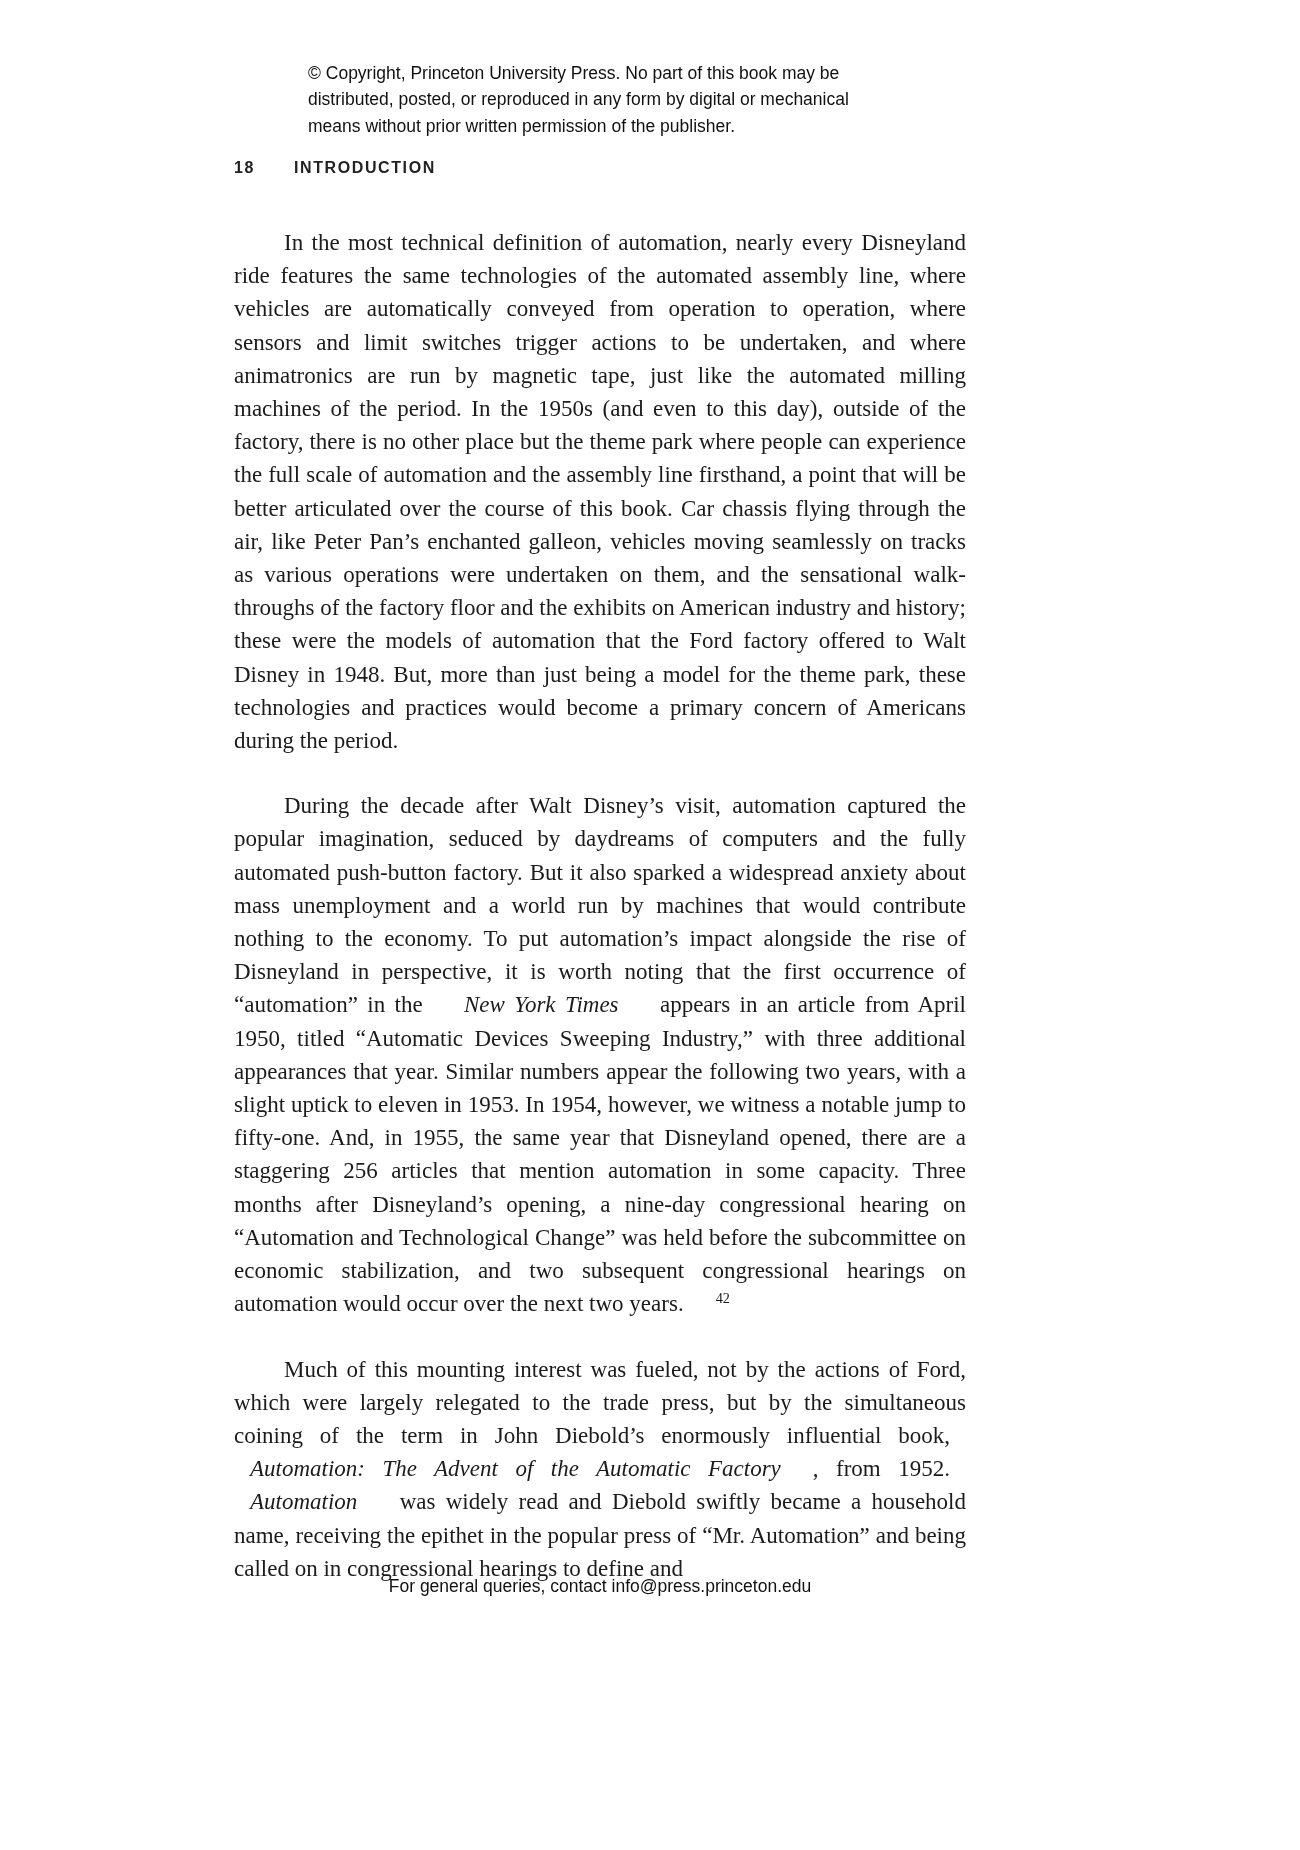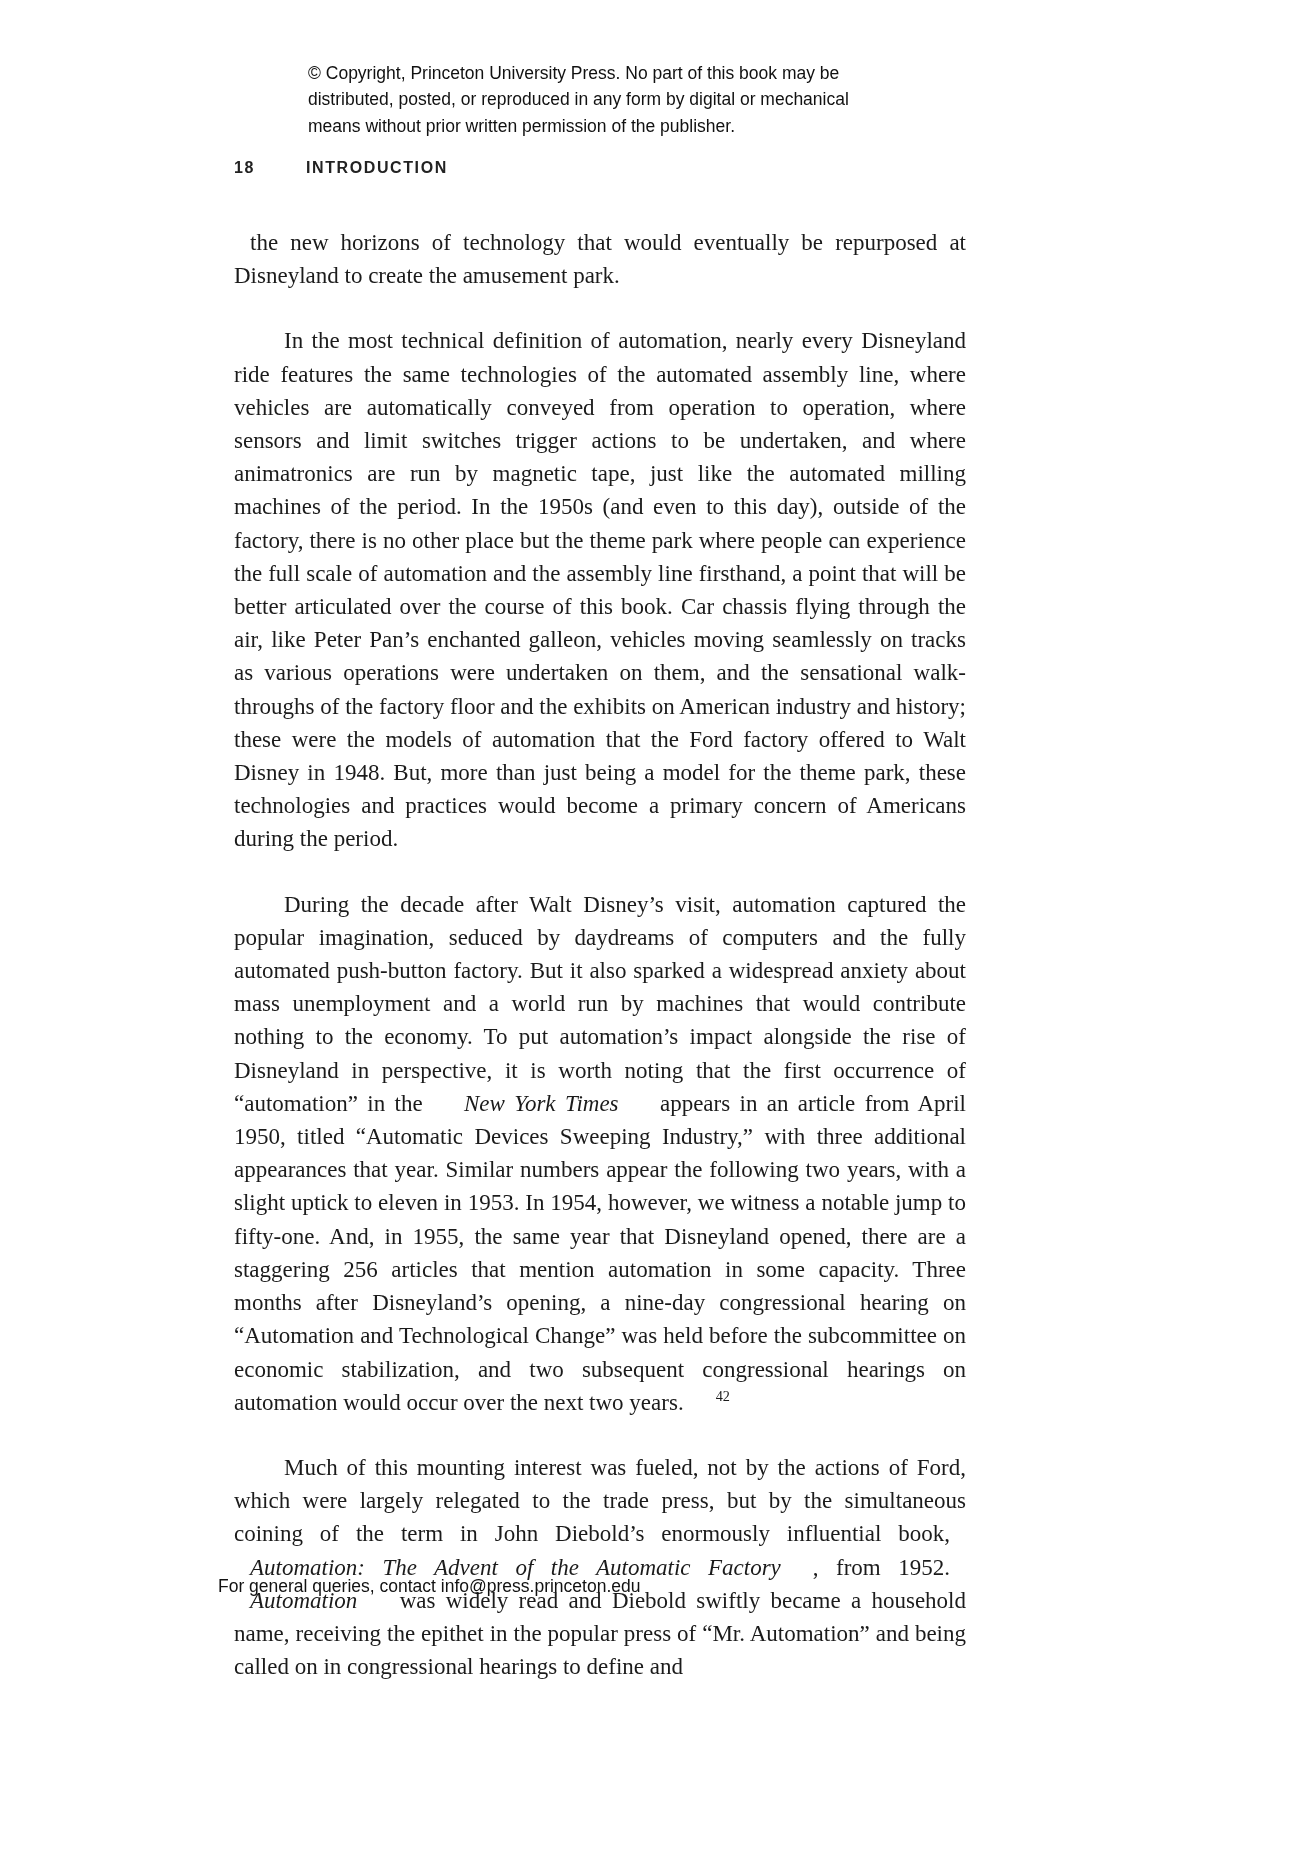--- a/index.html
+++ b/index.html
@@ -29,21 +29,21 @@
   .running-header {
     position: absolute;
     top: 111px;
     left: 170px;
     font-family: "Liberation Sans", sans-serif;
     font-weight: 700;
     font-size: 16px;
     letter-spacing: 1.6px;
     color: #222222;
   }
-  .running-header .pagenum { margin-right: 19px; }
+  .running-header .pagenum { margin-right: 7px; }
 
   .body-text {
     position: absolute;
     top: 162px;
     left: 170px;
     width: 796px;
     font-family: "Liberation Serif", serif;
     font-size: 23px;
     line-height: 33.2px;
     text-align: justify;
@@ -56,40 +56,40 @@
     font-size: 0.62em;
     vertical-align: super;
     line-height: 0;
   }
 
   .footer {
     position: absolute;
     top: 1528px;
     left: 170px;
     width: 796px;
+    text-align: center;
     font-family: "Liberation Sans", sans-serif;
     font-size: 17.5px;
     color: #111111;
   }
 </style>
 </head>
 <body>
 
 <div class="page">
 
   <div class="copyright">© Copyright, Princeton University Press. No part of this book may be
 distributed, posted, or reproduced in any form by digital or mechanical
 means without prior written permission of the publisher.</div>
 
   <div class="running-header">
     <span class="pagenum">18</span><span>INTRODUCTION</span>
   </div>
 
   <div class="body-text">
-      <p class="para"><span>the new horizons of technology that would eventually be repurposed at Disneyland to create the amusement park.</span></p>
       <p class="para indent"><span>In the most technical definition of automation, nearly every Disneyland ride features the same technologies of the automated assembly line, where vehicles are automatically conveyed from operation to operation, where sensors and limit switches trigger actions to be undertaken, and where animatronics are run by magnetic tape, just like the automated milling machines of the period. In the 1950s (and even to this day), outside of the factory, there is no other place but the theme park where people can experience the full scale of automation and the assembly line firsthand, a point that will be better articulated over the course of this book. Car chassis flying through the air, like Peter Pan’s enchanted galleon, vehicles moving seamlessly on tracks as various operations were undertaken on them, and the sensational walk-throughs of the factory floor and the exhibits on American industry and history; these were the models of automation that the Ford factory offered to Walt Disney in 1948. But, more than just being a model for the theme park, these technologies and practices would become a primary concern of Americans during the period.</span></p>
       <p class="para indent"><span>During the decade after Walt Disney’s visit, automation captured the popular imagination, seduced by daydreams of computers and the fully automated push-button factory. But it also sparked a widespread anxiety about mass unemployment and a world run by machines that would contribute nothing to the economy. To put automation’s impact alongside the rise of Disneyland in perspective, it is worth noting that the first occurrence of “automation” in the </span><em>New York Times</em><span> appears in an article from April 1950, titled “Automatic Devices Sweeping Industry,” with three additional appearances that year. Similar numbers appear the following two years, with a slight uptick to eleven in 1953. In 1954, however, we witness a notable jump to fifty-one. And, in 1955, the same year that Disneyland opened, there are a staggering 256 articles that mention automation in some capacity. Three months after Disneyland’s opening, a nine-day congressional hearing on “Automation and Technological Change” was held before the subcommittee on economic stabilization, and two subsequent congressional hearings on automation would occur over the next two years.</span><sup>42</sup></p>
       <p class="para indent"><span>Much of this mounting interest was fueled, not by the actions of Ford, which were largely relegated to the trade press, but by the simultaneous coining of the term in John Diebold’s enormously influential book, </span><em>Automation: The Advent of the Automatic Factory</em><span>, from 1952. </span><em>Automation</em><span> was widely read and Diebold swiftly became a household name, receiving the epithet in the popular press of “Mr. Automation” and being called on in congressional hearings to define and</span></p>
     </div>
 
   <div class="footer">For general queries, contact info@press.princeton.edu</div>
 
 </div>
 
 </body></html>

